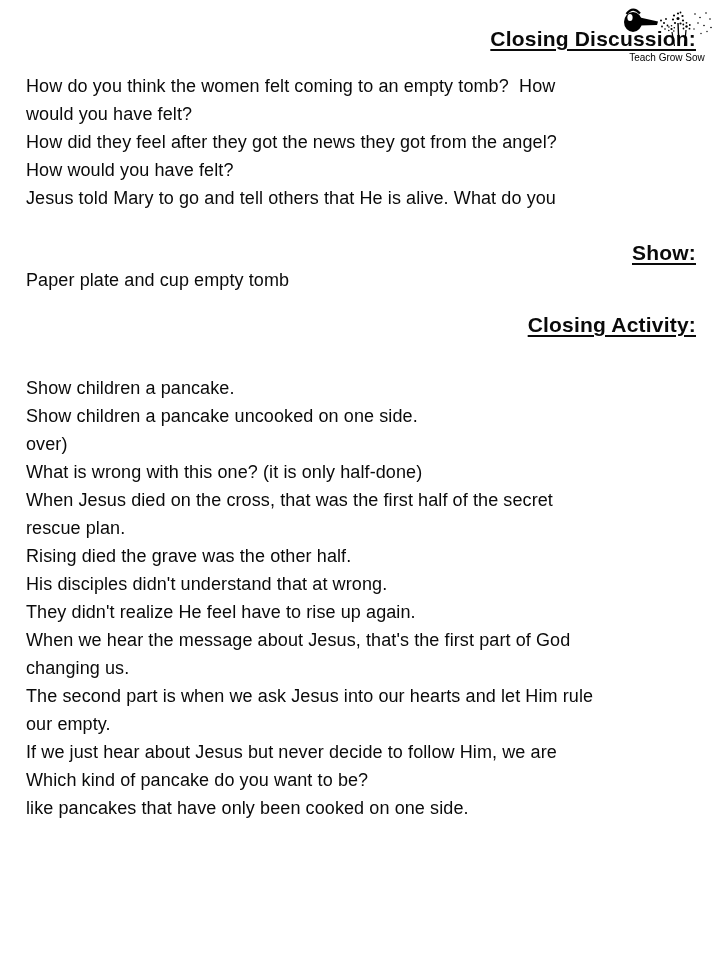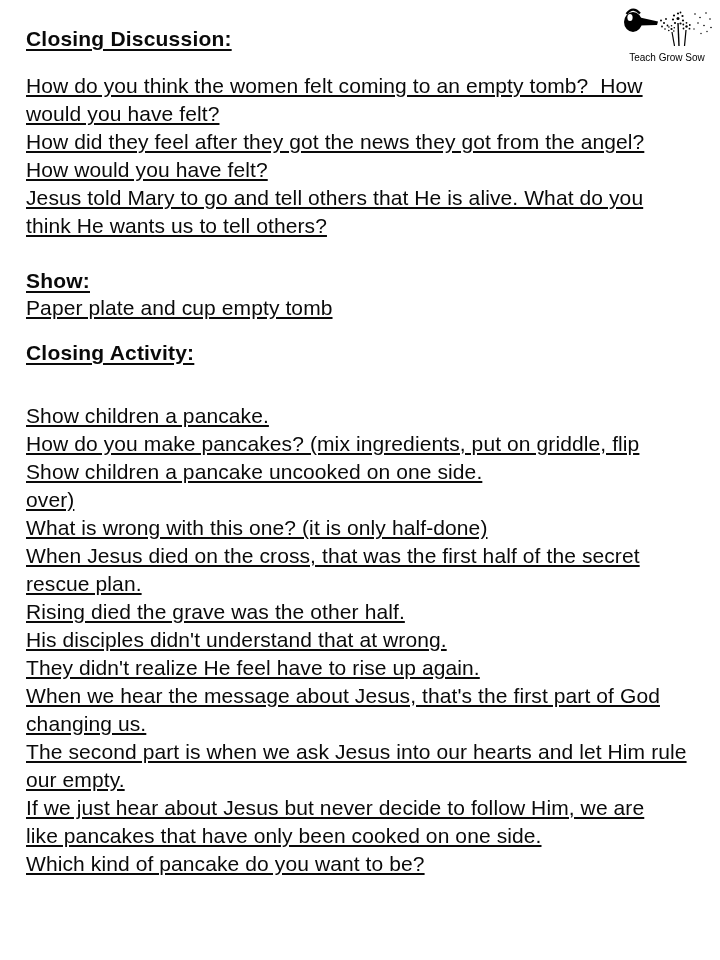--- a/index.html
+++ b/index.html
@@ -6,38 +6,37 @@
   .page{
     position:relative;
     width:720px;height:960px;
     background:#ffffff;
     color:#0a0a0a;
     font-family:"Liberation Sans","DejaVu Sans",sans-serif;
     overflow:hidden;
   }
   .content{padding:26px 24px 0 26px;}
   .heading{
-    text-align:left;
+    text-align:right;
     font-size:21px;
     line-height:26px;
     font-weight:bold;
     letter-spacing:0.2px;
   }
   .heading span{
     text-decoration:underline;
     text-decoration-thickness:2px;
     text-underline-offset:3px;
   }
   .line{
-    font-size:21px;
+    font-size:18px;
     line-height:28px;
     height:28px;
     white-space:pre;
     letter-spacing:0.1px;
-    text-decoration:underline;
   }
   .s18{height:18px;} .s20{height:20px;} .s28{height:28px;} .s36{height:36px;}
   .logo{
     position:absolute;
     top:8px;right:5px;
     width:96px;
     text-align:center;
   }
   .logo-text{
     font-size:10px;
@@ -114,42 +113,40 @@
   <div class="content">
 
     <div class="heading"><span>Closing Discussion:</span></div>
     <div class="s20" aria-hidden="true"></div>
 
     <div class="line">How do you think the women felt coming to an empty tomb?  How</div>
     <div class="line">would you have felt?</div>
     <div class="line">How did they feel after they got the news they got from the angel?</div>
     <div class="line">How would you have felt?</div>
     <div class="line">Jesus told Mary to go and tell others that He is alive. What do you</div>
-    <div class="line">think He wants us to tell others?</div>
 
     <div class="s28" aria-hidden="true"></div>
     <div class="heading"><span>Show:</span></div>
     <div class="line">Paper plate and cup empty tomb</div>
 
     <div class="s18" aria-hidden="true"></div>
     <div class="heading"><span>Closing Activity:</span></div>
     <div class="s36" aria-hidden="true"></div>
 
     <div class="line">Show children a pancake.</div>
-    <div class="line">How do you make pancakes? (mix ingredients, put on griddle, flip</div>
     <div class="line">Show children a pancake uncooked on one side.</div>
     <div class="line">over)</div>
     <div class="line">What is wrong with this one? (it is only half-done)</div>
     <div class="line">When Jesus died on the cross, that was the first half of the secret</div>
     <div class="line">rescue plan.</div>
     <div class="line">Rising died the grave was the other half.</div>
     <div class="line">His disciples didn't understand that at wrong.</div>
     <div class="line">They didn't realize He feel have to rise up again.</div>
     <div class="line">When we hear the message about Jesus, that's the first part of God</div>
     <div class="line">changing us.</div>
     <div class="line">The second part is when we ask Jesus into our hearts and let Him rule</div>
     <div class="line">our empty.</div>
     <div class="line">If we just hear about Jesus but never decide to follow Him, we are</div>
+    <div class="line">Which kind of pancake do you want to be?</div>
     <div class="line">like pancakes that have only been cooked on one side.</div>
-    <div class="line">Which kind of pancake do you want to be?</div>
 
   </div>
 </div>
 
 </body></html>

